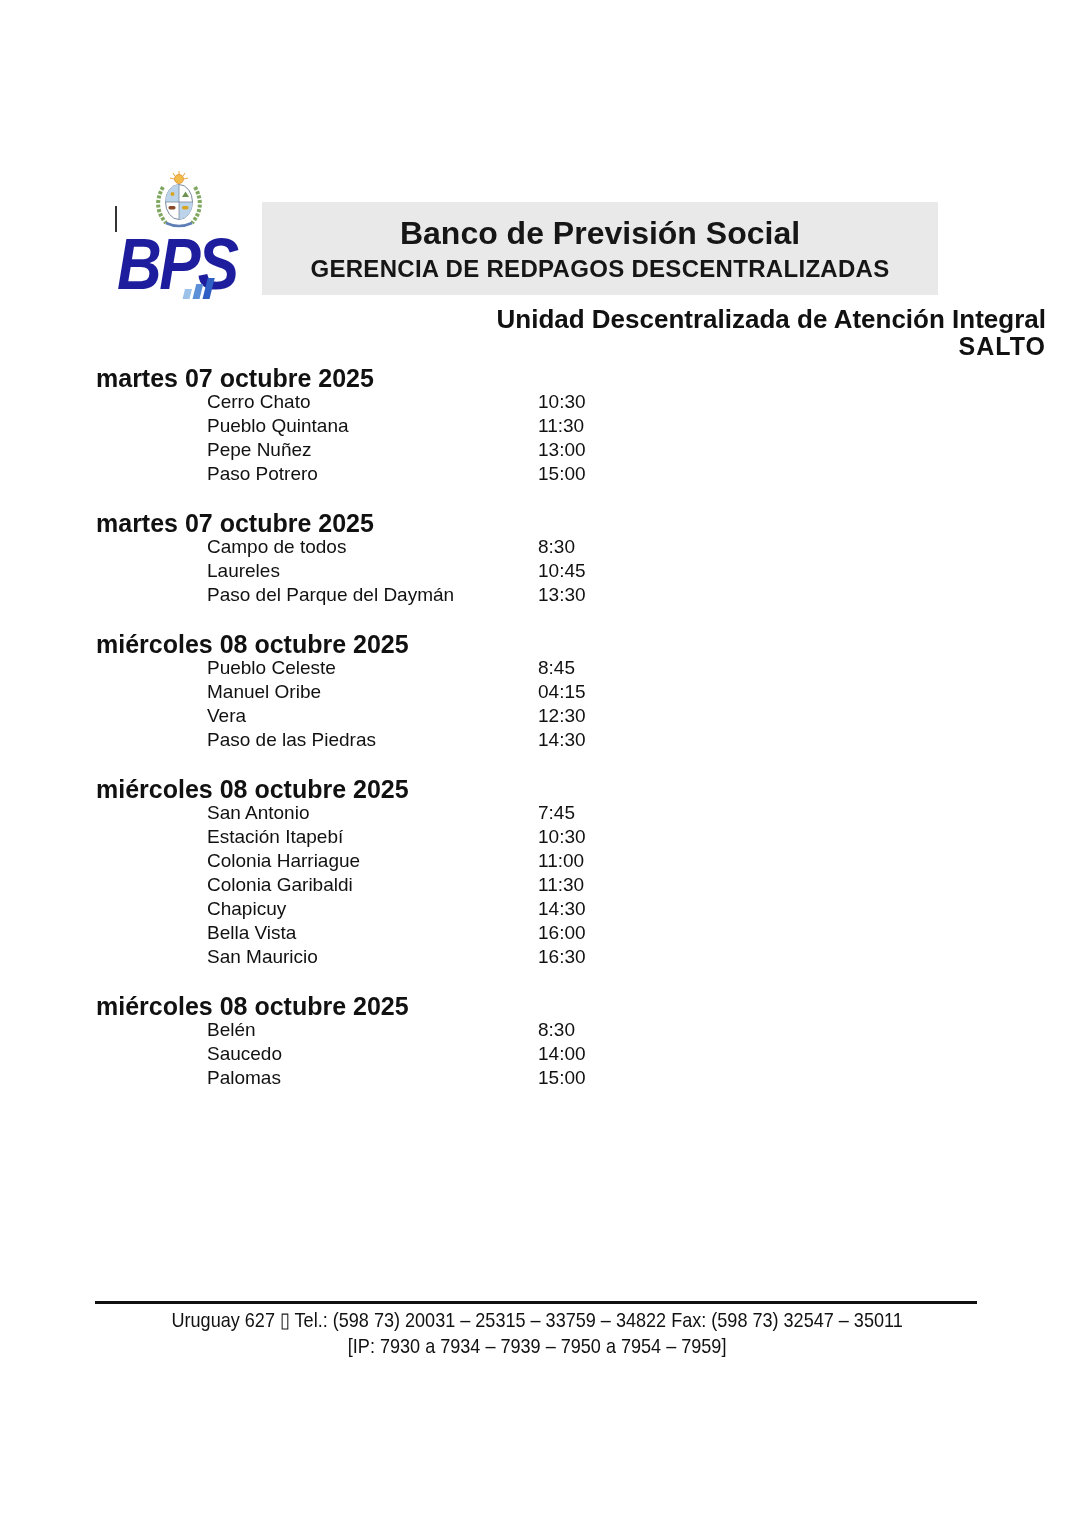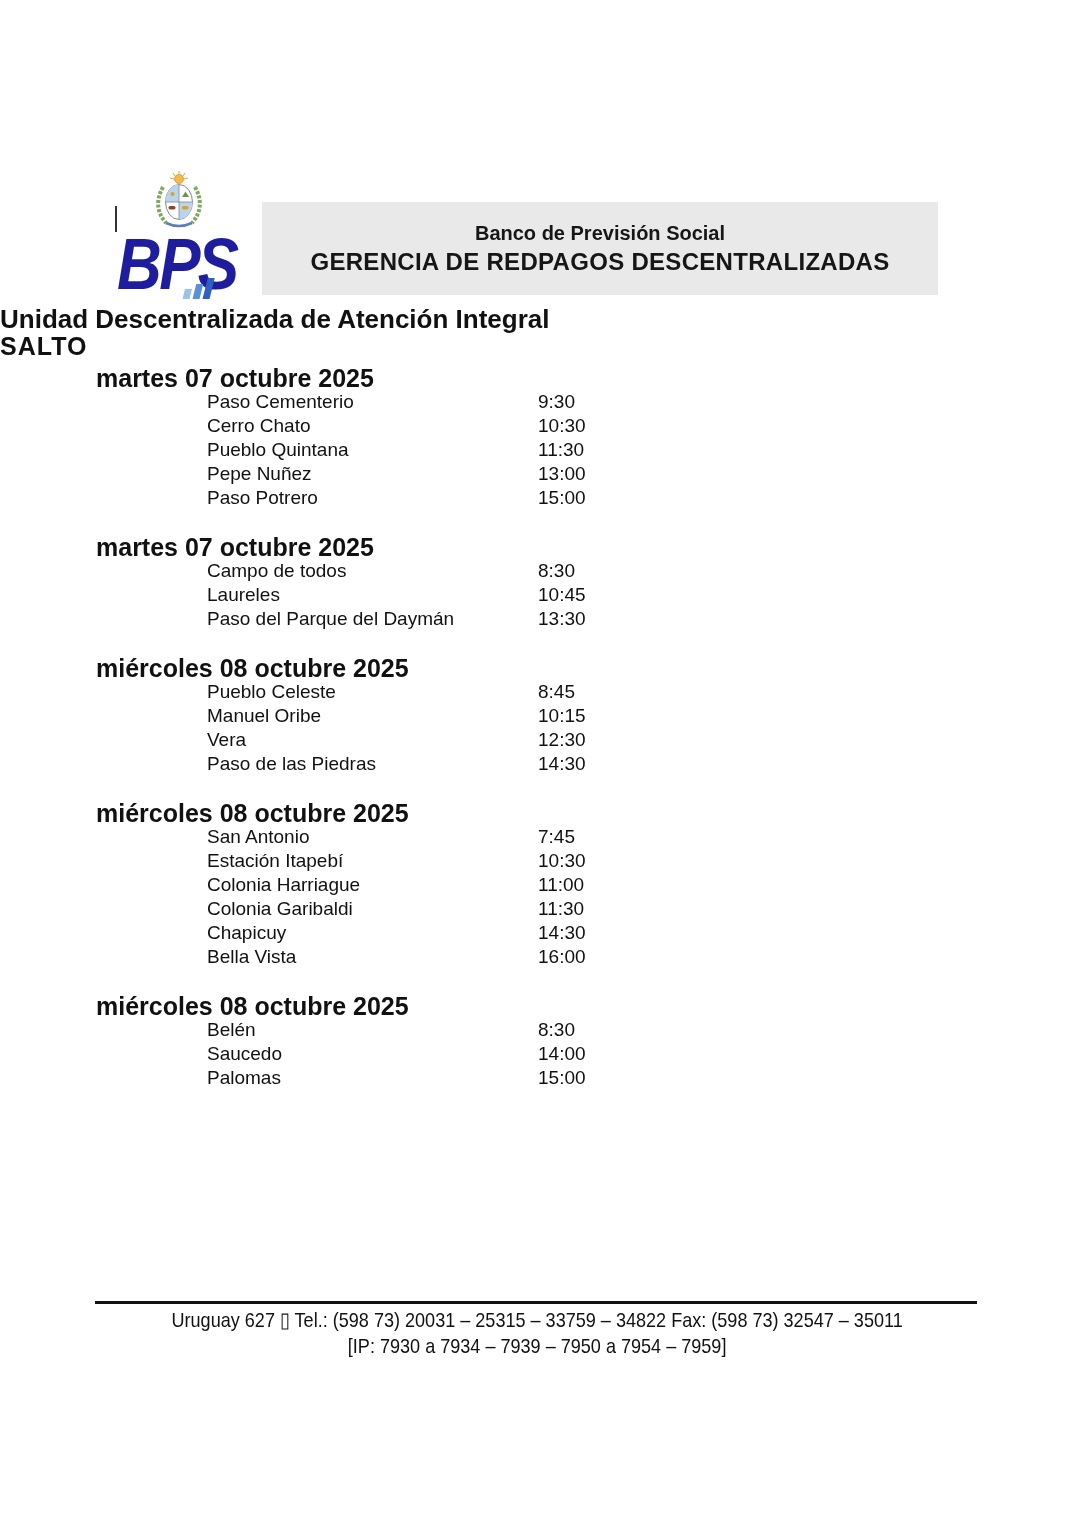--- a/index.html
+++ b/index.html
@@ -25,24 +25,24 @@
     transform:scaleX(0.86);transform-origin:0 0;
     white-space:nowrap;
   }
   .bps-bars{position:absolute;left:58px;top:42px;width:48px;height:26px;}
   .banner{
     position:absolute;left:262px;top:202px;width:676px;height:93px;
     background:#e9e9e9;
     display:flex;flex-direction:column;align-items:center;justify-content:center;
     gap:3px;
   }
-  .banner-l1{font-size:20px;font-weight:bold;color:#161616;}
+  .banner-l1{font-size:32px;font-weight:bold;color:#161616;}
   .banner-l2{font-size:24px;font-weight:bold;color:#161616;letter-spacing:0.3px;}
   
-  .doc-title{position:absolute;left:0;top:305px;width:1046px;text-align:left;}
+  .doc-title{position:absolute;left:0;top:305px;width:1046px;text-align:right;}
   .doc-title-l1{font-size:26px;font-weight:bold;line-height:28px;}
   .doc-title-l2{font-size:25px;font-weight:bold;line-height:27px;letter-spacing:1px;}
   
   .schedule{position:absolute;left:96px;top:366px;width:820px;}
   .sched-section{margin-bottom:25px;}
   .sched-date{font-size:25px;font-weight:bold;line-height:24px;}
   .sched-row{position:relative;line-height:24px;font-size:19px;}
   .place{display:inline-block;margin-left:111px;}
   .time{position:absolute;left:442px;top:0;}
   
@@ -107,24 +107,20 @@
   <div class="doc-title">
     <div class="doc-title-l1">Unidad Descentralizada de Atención Integral</div>
     <div class="doc-title-l2">SALTO</div>
   </div>
 
   <div class="schedule">
 
     <section class="sched-section">
       <div class="sched-date">martes 07 octubre 2025</div>
       <div class="sched-row">
-        <span class="place">Paso Cementerio</span>
-        <span class="time">9:30</span>
-      </div>
-      <div class="sched-row">
         <span class="place">Cerro Chato</span>
         <span class="time">10:30</span>
       </div>
       <div class="sched-row">
         <span class="place">Pueblo Quintana</span>
         <span class="time">11:30</span>
       </div>
       <div class="sched-row">
         <span class="place">Pepe Nuñez</span>
         <span class="time">13:00</span>
@@ -152,21 +148,21 @@
     </section>
 
     <section class="sched-section">
       <div class="sched-date">miércoles 08 octubre 2025</div>
       <div class="sched-row">
         <span class="place">Pueblo Celeste</span>
         <span class="time">8:45</span>
       </div>
       <div class="sched-row">
         <span class="place">Manuel Oribe</span>
-        <span class="time">10:15</span>
+        <span class="time">04:15</span>
       </div>
       <div class="sched-row">
         <span class="place">Vera</span>
         <span class="time">12:30</span>
       </div>
       <div class="sched-row">
         <span class="place">Paso de las Piedras</span>
         <span class="time">14:30</span>
       </div>
     </section>
@@ -189,20 +185,24 @@
         <span class="place">Colonia Garibaldi</span>
         <span class="time">11:30</span>
       </div>
       <div class="sched-row">
         <span class="place">Chapicuy</span>
         <span class="time">14:30</span>
       </div>
       <div class="sched-row">
         <span class="place">Bella Vista</span>
         <span class="time">16:00</span>
+      </div>
+      <div class="sched-row">
+        <span class="place">San Mauricio</span>
+        <span class="time">16:30</span>
       </div>
     </section>
 
     <section class="sched-section">
       <div class="sched-date">miércoles 08 octubre 2025</div>
       <div class="sched-row">
         <span class="place">Belén</span>
         <span class="time">8:30</span>
       </div>
       <div class="sched-row">

